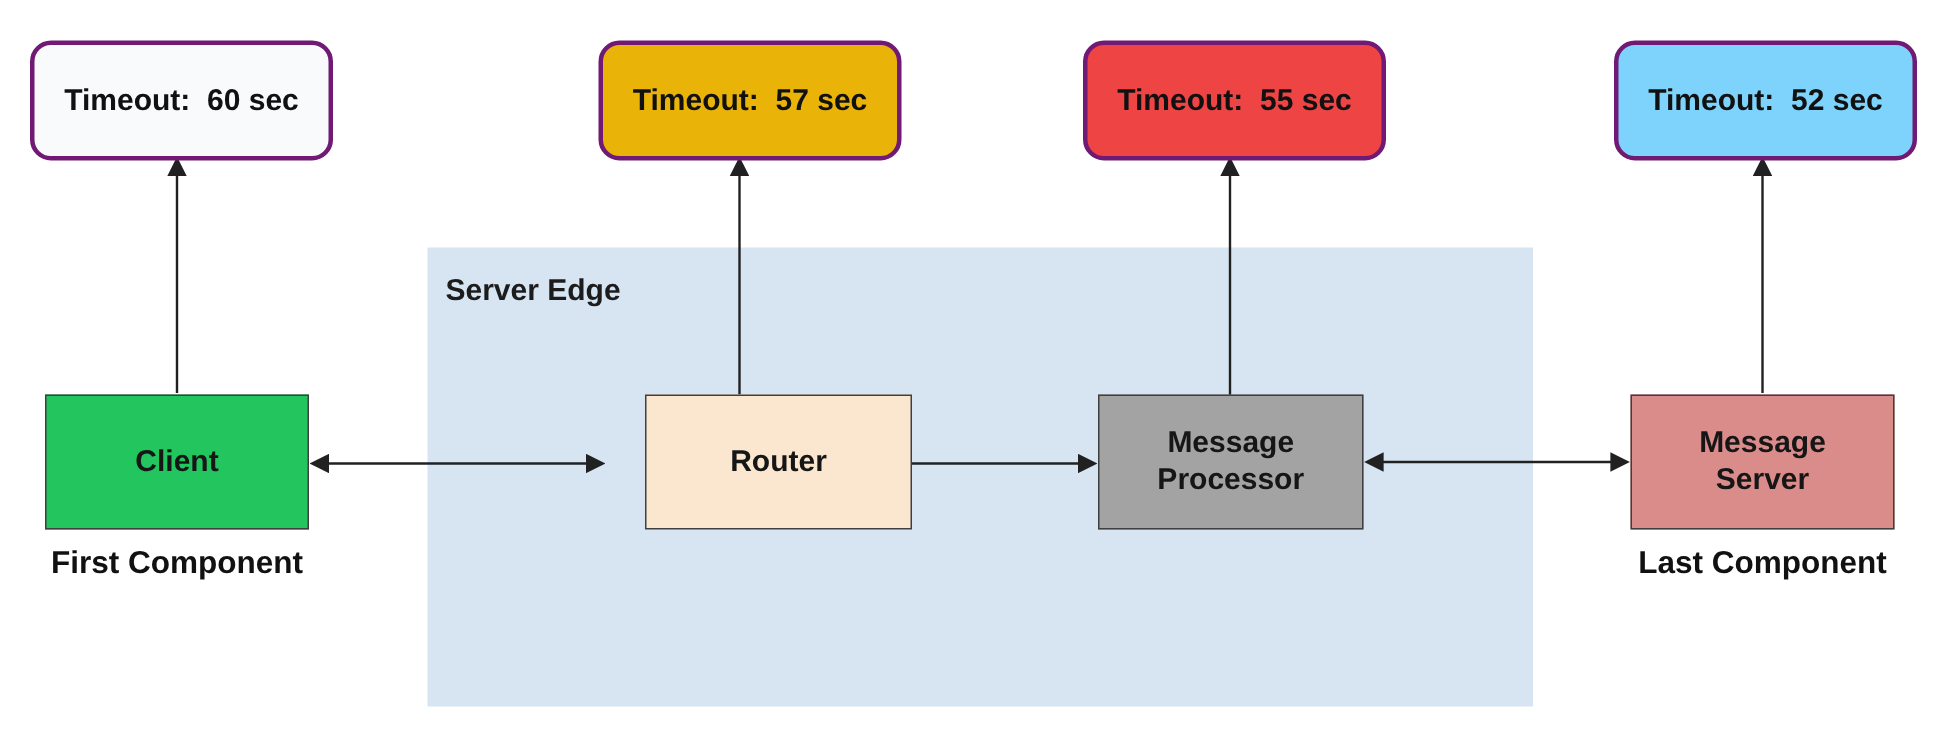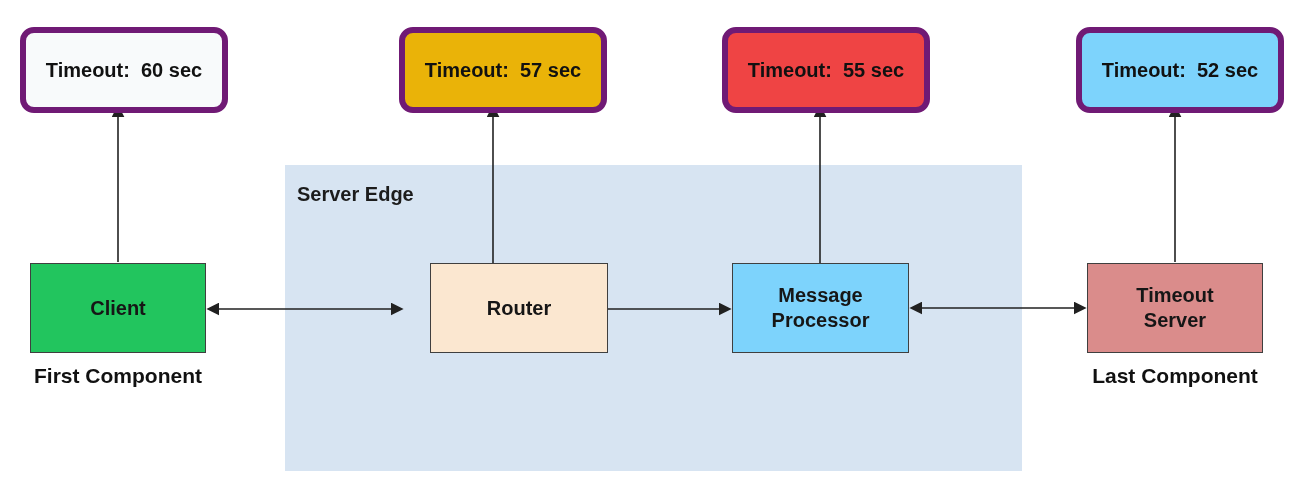--- a/index.html
+++ b/index.html
@@ -5,21 +5,21 @@
   html,body{margin:0;padding:0;background:#ffffff;}
   body{font-family:"Liberation Sans",sans-serif;}
   .canvas{position:relative;width:1300px;height:496px;background:#ffffff;overflow:hidden;}
 
   .region{position:absolute;left:285px;top:165px;width:737px;height:306px;z-index:1;}
   .region-label{position:absolute;left:297px;top:183px;font-size:20px;font-weight:bold;color:#1c1c1c;z-index:4;}
 
   svg.arrows{position:absolute;left:0;top:0;z-index:2;pointer-events:none;}
 
   .timeout{position:absolute;top:27px;width:196px;height:74px;
-    border:6px solid #701a75;border-radius:14px;
+    border:3px solid #701a75;border-radius:14px;
     display:flex;align-items:center;justify-content:center;
     font-size:20px;font-weight:bold;color:#111111;white-space:pre;z-index:3;}
 
   .comp{position:absolute;top:263px;height:90px;border:1.8px solid #3f3f3f;
     display:flex;align-items:center;justify-content:center;text-align:center;
     font-size:20px;font-weight:bold;color:#161616;line-height:25px;
     box-sizing:border-box;z-index:3;}
   .lbl{display:inline-block;}
   .lbl.narrow{max-width:122px;}
 
@@ -70,24 +70,24 @@
   <div class="timeout" id="timeout-backend" style="background-color: #7dd3fc;">Timeout:  52 sec</div>
 
   <div class="comp" id="comp-client" style="background-color: #22c55e;">
     <span class="lbl">Client</span>
   </div>
 
   <div class="comp" id="comp-router" style="background-color: rgb(251, 231, 208);">
     <span class="lbl">Router</span>
   </div>
 
-  <div class="comp" id="comp-mp" style="background-color: #7dd3fc;">
+  <div class="comp" id="comp-mp" style="background-color: #a3a3a3;">
     <span class="lbl narrow">Message Processor</span>
   </div>
 
   <div class="comp" id="comp-backend" style="background-color: rgb(218, 140, 139);">
-    <span class="lbl narrow">Timeout Server</span>
+    <span class="lbl narrow">Message Server</span>
   </div>
 
   <div class="caption" id="caption-first">First Component</div>
   <div class="caption" id="caption-last">Last Component</div>
 
 </div>
 
 </body></html>

